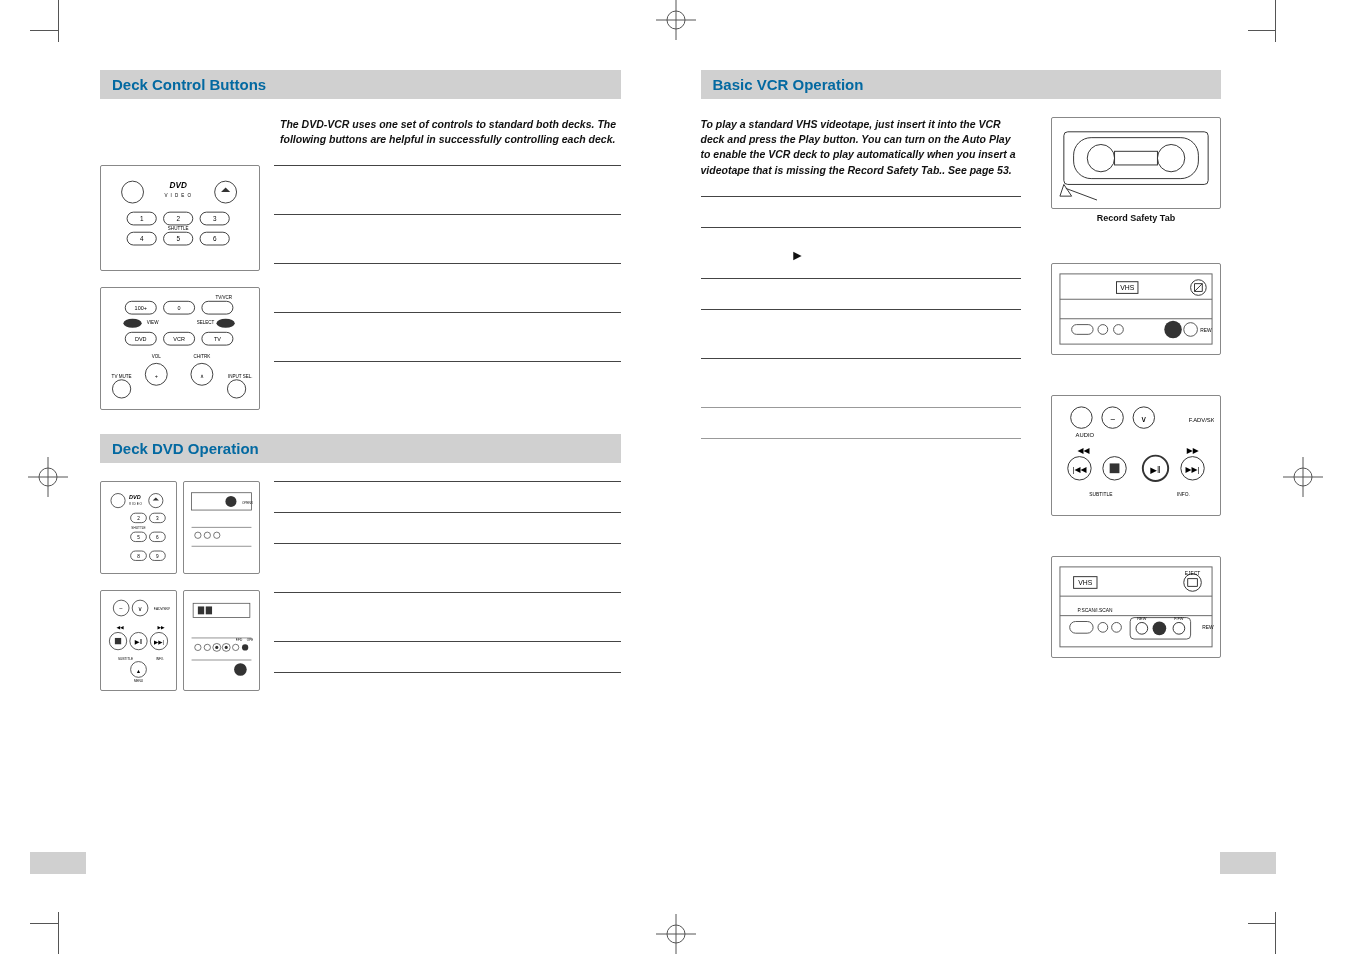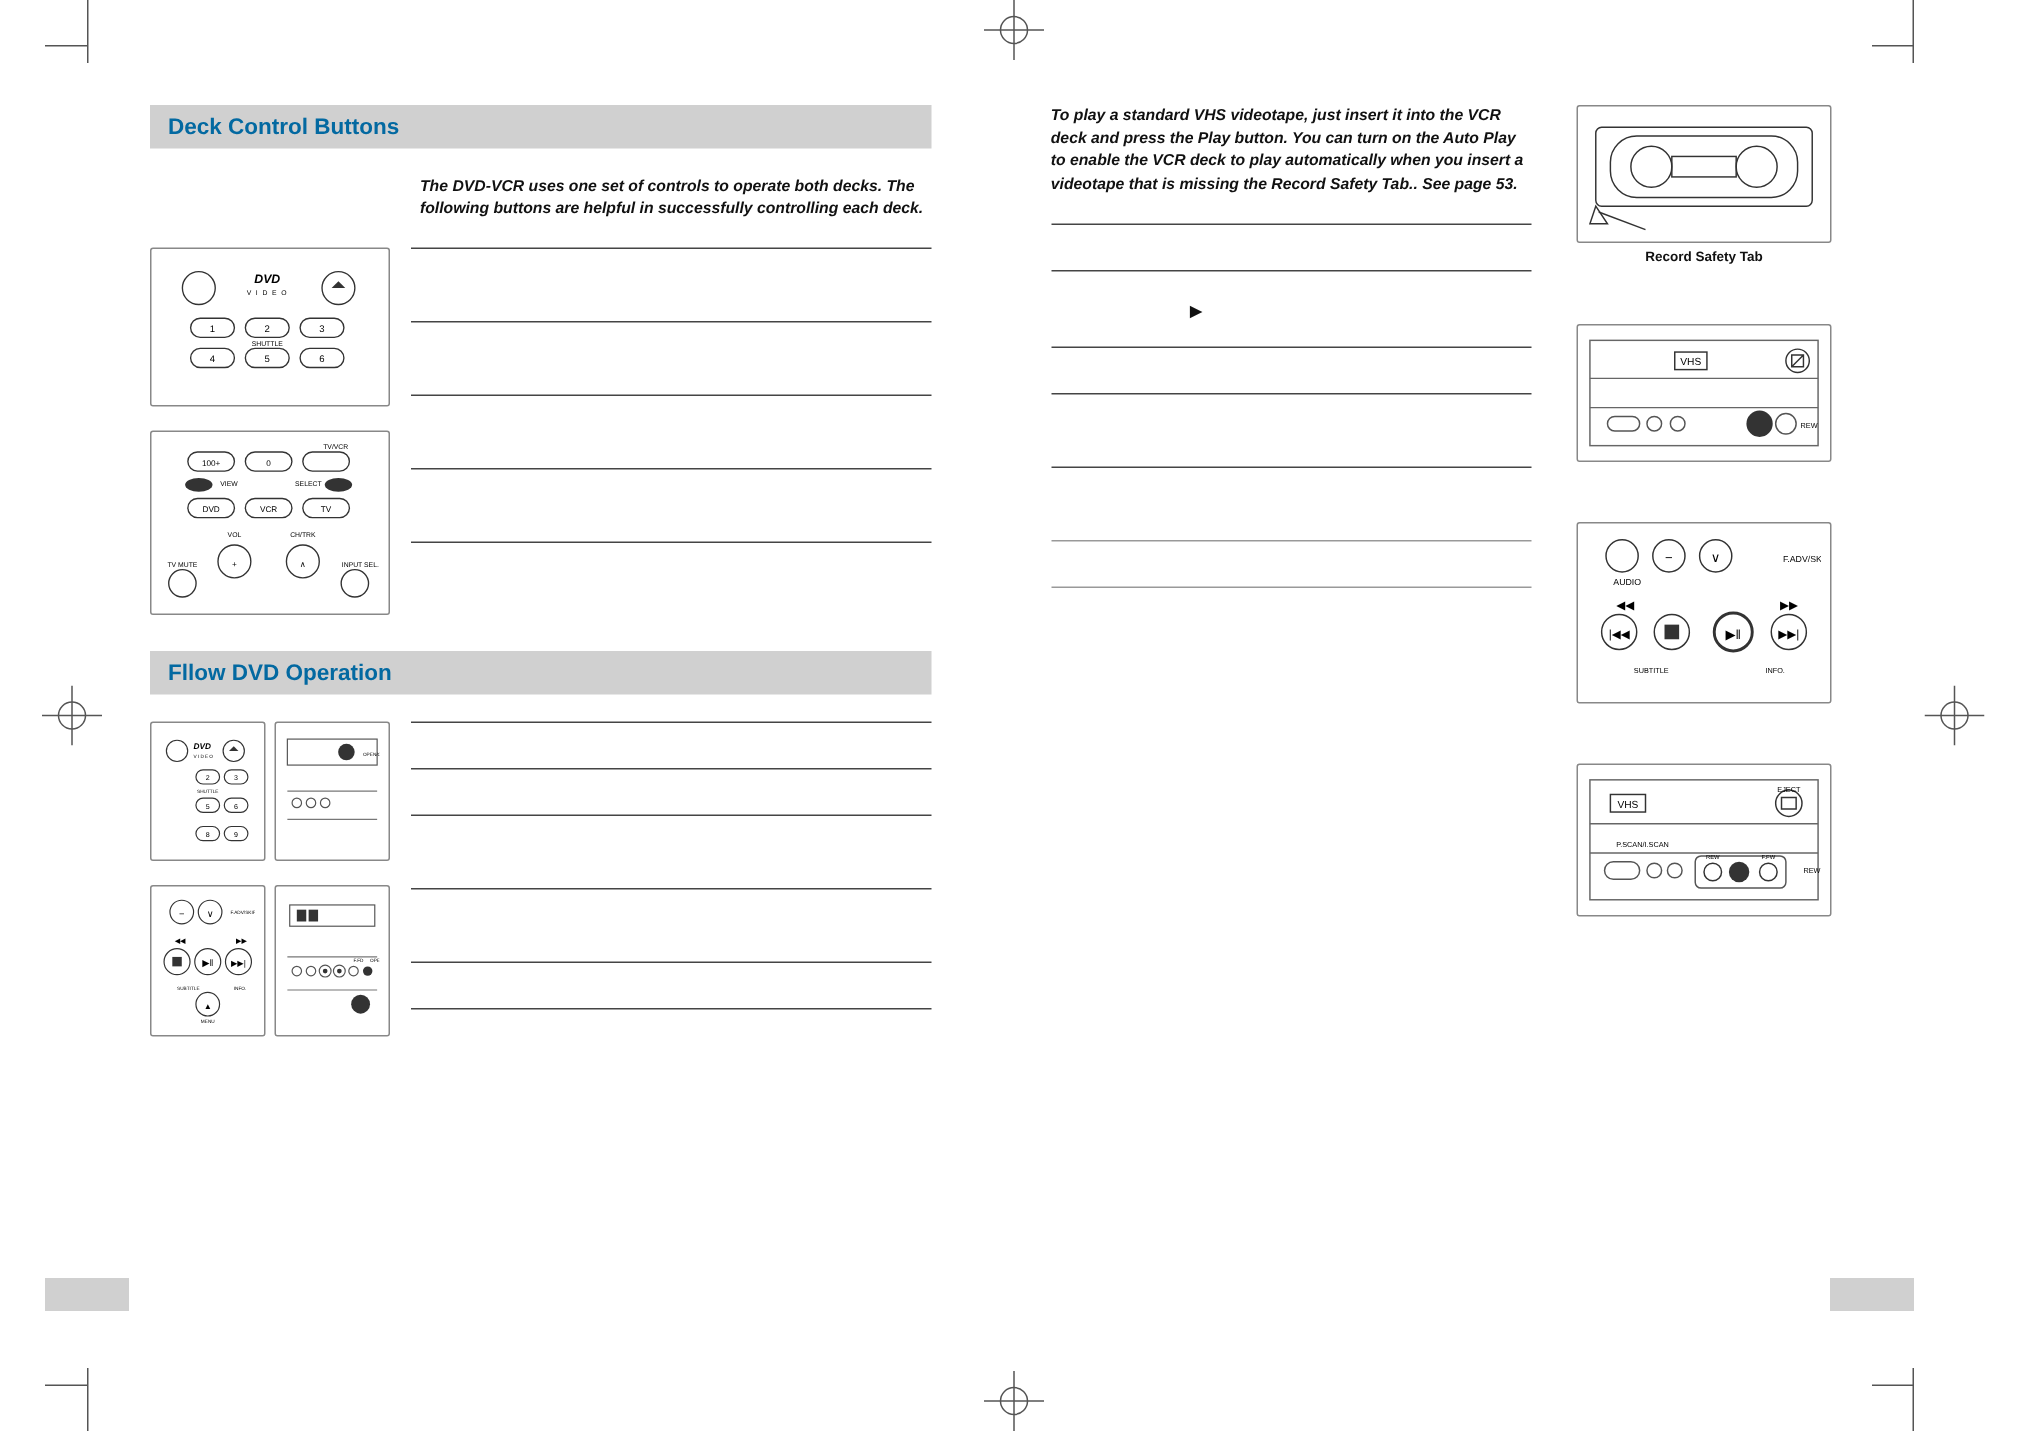--- a/index.html
+++ b/index.html
@@ -145,21 +145,21 @@
 
 <div class="tab left"></div>
 <div class="tab right"></div>
 
 <div class="page">
 
   <div class="col">
 
     <div class="section-title">Deck Control Buttons</div>
 
-    <p class="intro intro-right">The DVD-VCR uses one set of controls to operate both decks. The following buttons are helpful in successfully controlling each deck.</p>
+    <p class="intro intro-right">The DVD-VCR uses one set of controls to standard both decks. The following buttons are helpful in successfully controlling each deck.</p>
 
     <div class="two-split">
       <div class="figcol">
 
         <div class="fig">
           <svg viewBox="0 0 160 100">
             <circle cx="28" cy="22" r="12" fill="none" stroke="#333"></circle>
             <text x="78" y="18" font-size="9" font-style="italic" font-weight="bold" text-anchor="middle">DVD</text>
             <text x="78" y="27" font-size="5" text-anchor="middle" letter-spacing="1">V I D E O</text>
             <circle cx="130" cy="22" r="12" fill="none" stroke="#333"></circle>
@@ -224,21 +224,21 @@
         <hr class="rule">
           <div class="gap"></div>
         <hr class="rule">
           <div class="gap"></div>
         <hr class="rule">
       </div>
     </div>
 
     <div style="height:24px"></div>
 
-    <div class="section-title">Fllow DVD Operation</div>
+    <div class="section-title">Deck DVD Operation</div>
 
 
     <div class="two-split">
       <div class="figcol">
         <div style="display:flex; gap:6px;">
           <div class="fig" style="flex:1">
             <svg viewBox="0 0 80 100">
               <text x="28" y="14" font-size="7" font-style="italic" font-weight="bold">DVD</text>
               <text x="28" y="22" font-size="4" letter-spacing="1">VIDEO</text>
               <circle cx="62" cy="16" r="9" fill="none" stroke="#333"></circle>
@@ -335,20 +335,21 @@
         <hr class="rule">
           <div class="gap-sm"></div>
         <hr class="rule">
       </div>
     </div>
 
   </div>
 
   <div class="col">
 
+    <div class="section-title">Basic VCR Operation</div>
 
     <div style="display:flex; gap:20px;justify-content:center;">
       <div style="flex:1">
         <p class="intro intro-narrow">To play a standard VHS videotape, just insert it into the VCR deck and press the Play button. You can turn on the Auto Play to enable the VCR deck to play automatically when you insert a videotape that is missing the Record Safety Tab.. See page 53.</p>
 
         <div class="stack" style="max-width:320px">
           <hr class="rule">
             <div class="gap-sm"></div>
           <hr class="rule">
             <div style="height:14px"></div>

